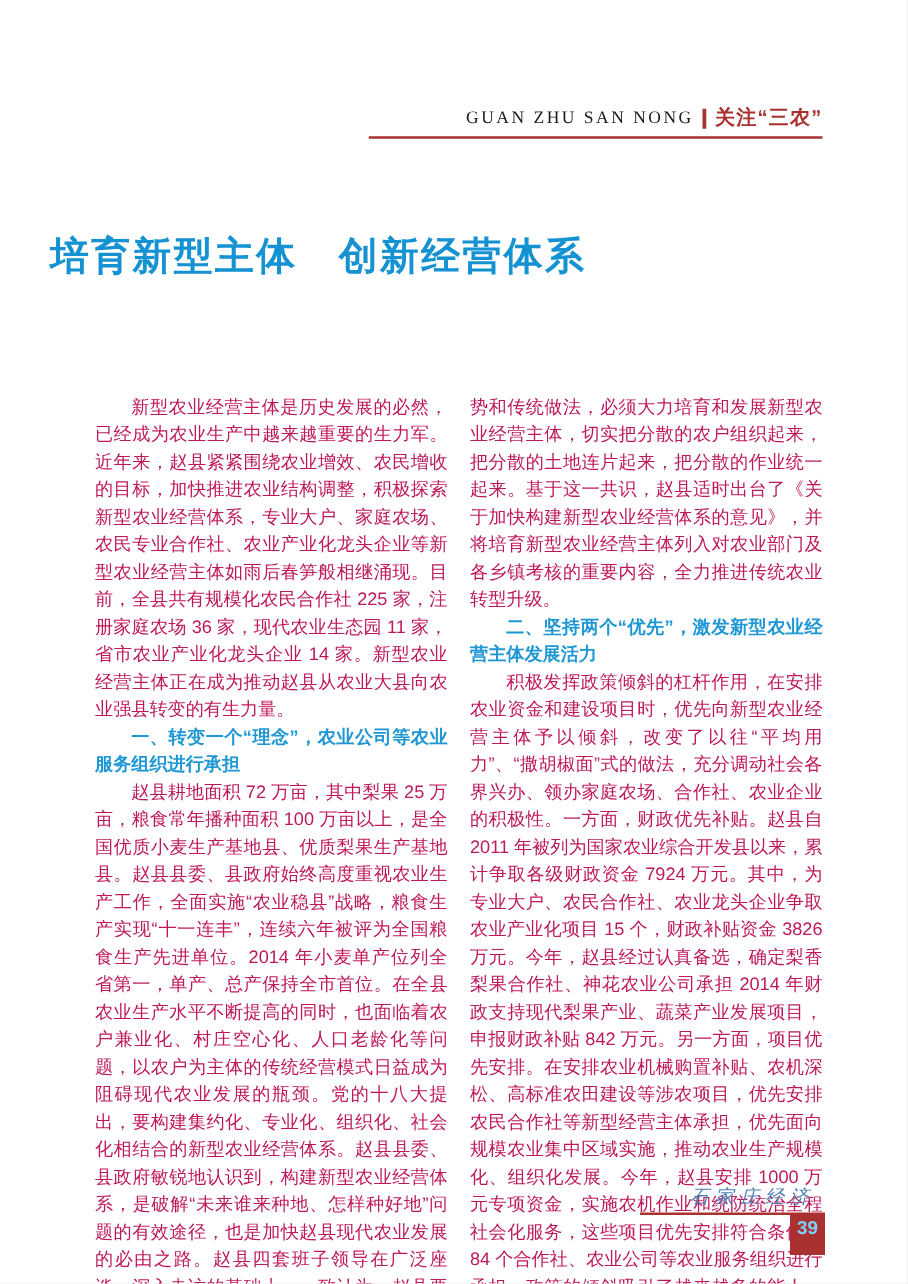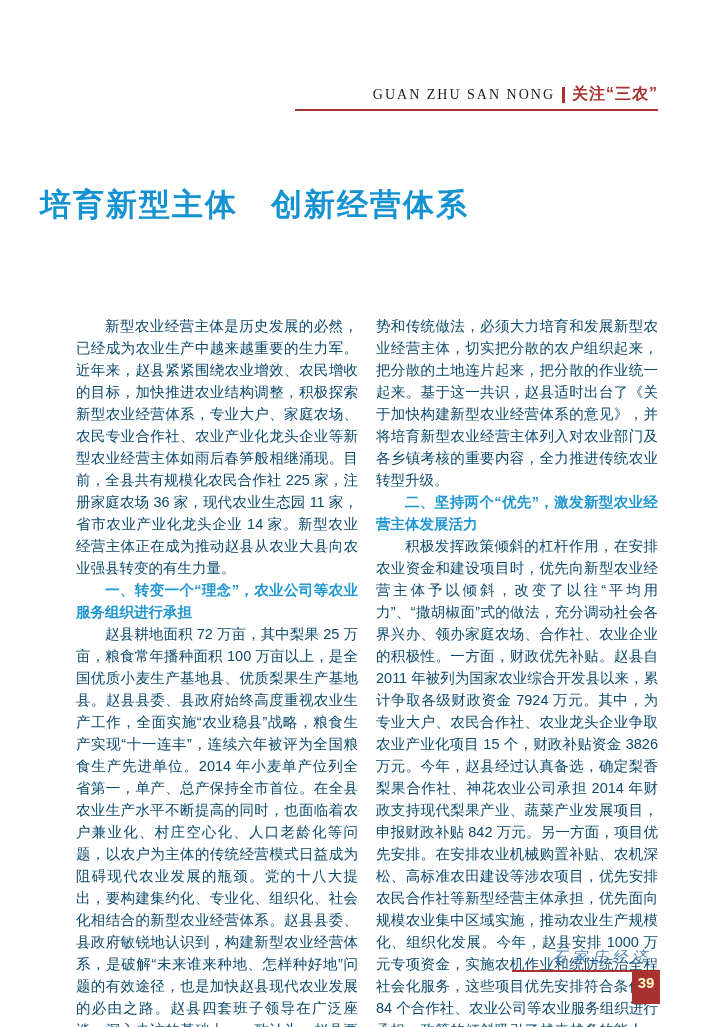--- a/index.html
+++ b/index.html
@@ -36,21 +36,21 @@
   }
 
   
   .columns {
     position:absolute; top:315px; left:76px; width:582px;
     display:flex; gap:18px;
   }
   .column { flex:1; min-width:0; }
   .block {
     margin:0; font-size:14.5px; line-height:22px;
-    text-align:justify; color:#0c4a6e;
+    text-align:justify; color:#be185d;
     text-indent:2em;
   }
   .block.paragraph-cont { text-indent:0; }
   .block.heading { color:var(--heading-blue,#1e97d4); font-weight:bold; }
 
   
   .footer {
     position:absolute; top:948px; left:0; right:66px;
     display:flex; justify-content:space-between; align-items:flex-end;flex-direction:column;
   }
@@ -59,21 +59,21 @@
     padding:0 8px 3px 40px;
   }
   .footer-journal {
     font-family:"Liberation Serif", serif;
     font-style:italic;
     font-size:15px; letter-spacing:5px;
     color:var(--footer-blue,#4a7fb5);
   }
   .page-num {
     width:28px; height:32px; line-height:21px;
-    background:var(--accent-red,#b02a2a); color:#fef9c3;
+    background:var(--accent-red,#b02a2a); color:#7dd3fc;
     font-size:15px; font-weight:bold; text-align:center;
   }
 </style>
 </head>
 <body>
 
 <div class="page">
 
   <div class="header">
     <div class="header-row">

